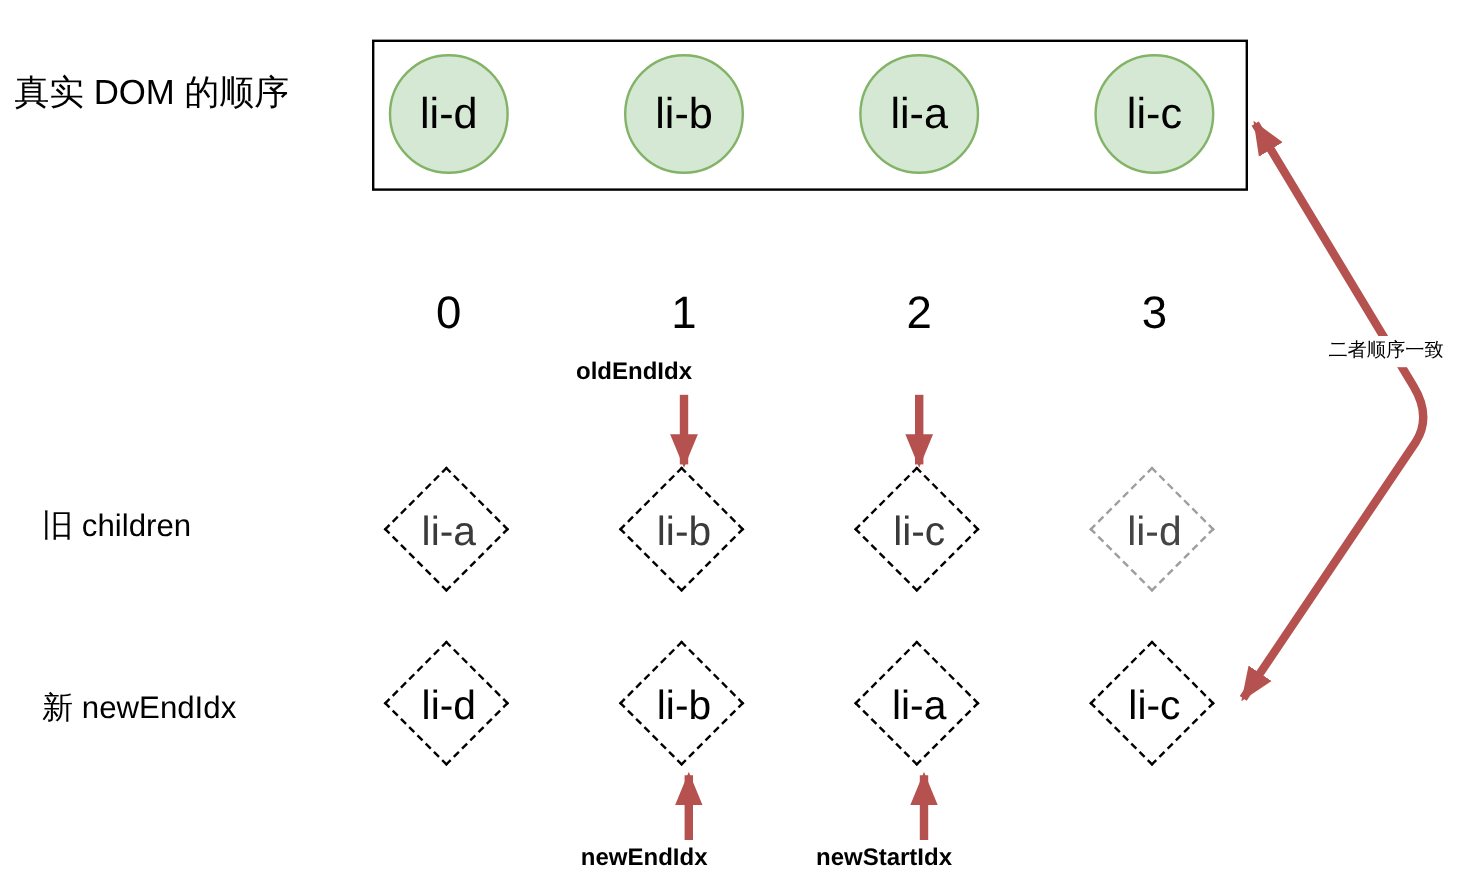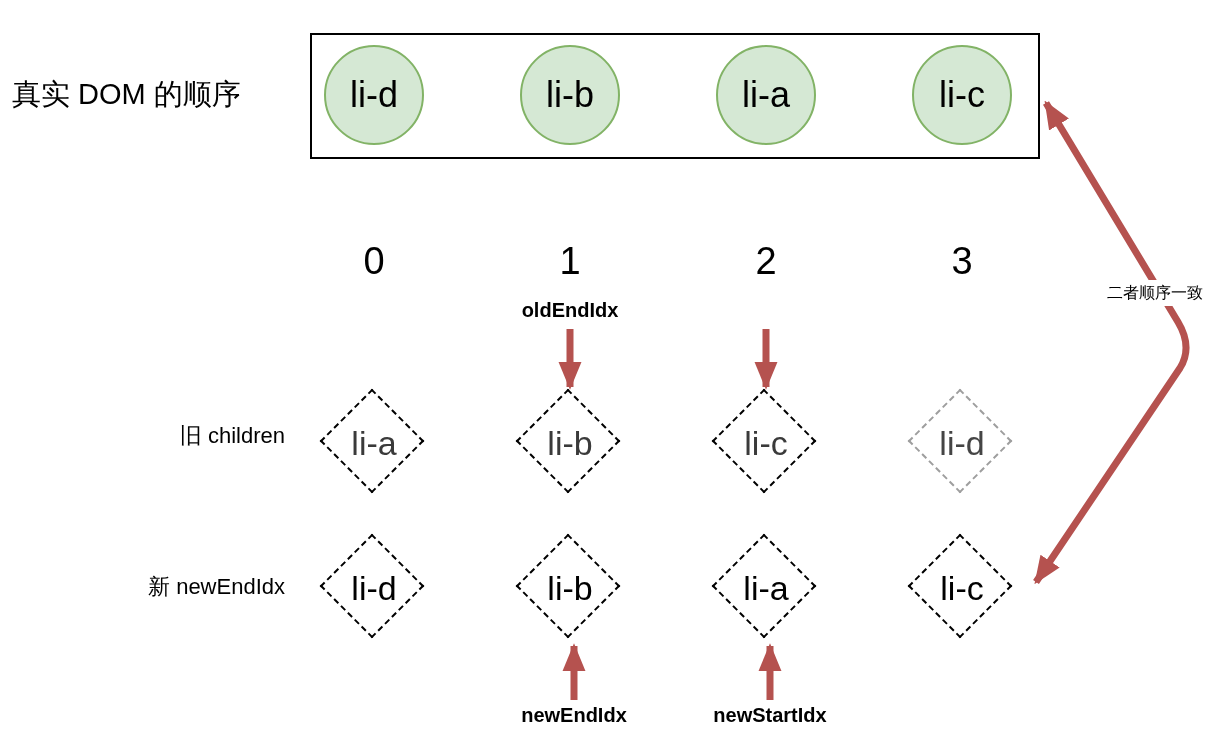--- a/index.html
+++ b/index.html
@@ -7,21 +7,21 @@
     position:relative;
     width:1232px;height:742px;
     background:#ffffff;
     font-family:"Liberation Sans","DejaVu Sans",sans-serif;
     overflow:hidden;
   }
   .abs{position:absolute;}
 
   
   .title{
-    left:12px;top:76px;width:290px;height:36px;
+    left:12px;top:60px;width:290px;height:36px;
     font-size:29px;line-height:36px;color:#000;
     text-align:left;white-space:nowrap;
   }
 
   
   .dom-box{
     left:310px;top:33px;width:726px;height:122px;
     border:2px solid #000;background:#fff;
   }
 
@@ -35,30 +35,30 @@
   }
 
   
   .idx{
     top:240px;width:80px;text-align:center;
     font-size:38px;color:#000;
   }
 
   
   .ptr{
-    width:180px;text-align:center;
+    width:180px;text-align:left;
     font-size:20px;font-weight:700;color:#000;
   }
   .ptr.top{top:299px;}
   .ptr.bottom{top:704px;}
 
   
   .rowlabel{
-    left:35px;width:250px;text-align:right;
-    font-size:22px;color:#000;white-space:nowrap;
+    left:35px;width:250px;text-align:left;
+    font-size:26px;color:#000;white-space:nowrap;
   }
 
   
   .diamond{
     width:110px;height:110px;
   }
   .diamond .shape{
     position:absolute;left:16px;top:16px;width:74px;height:74px;
     border:2px dashed #000;box-sizing:border-box;
     transform:rotate(45deg);background:#fff;

